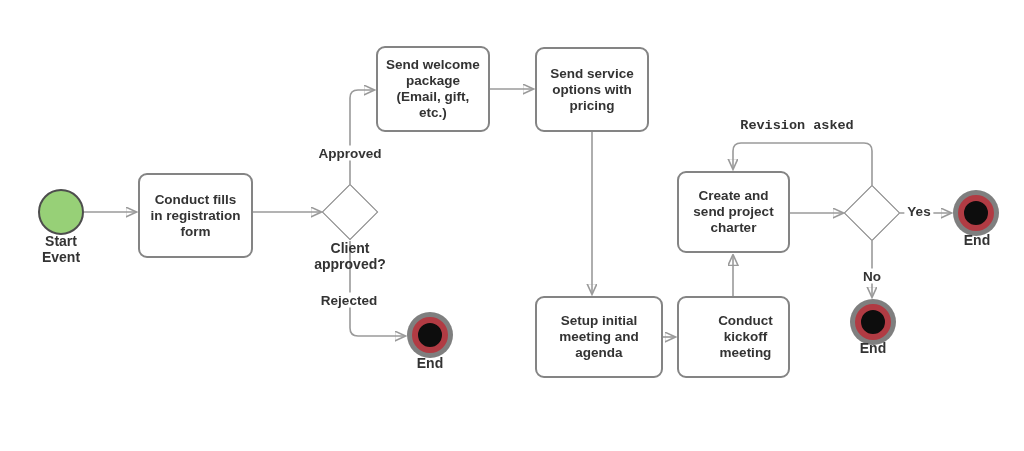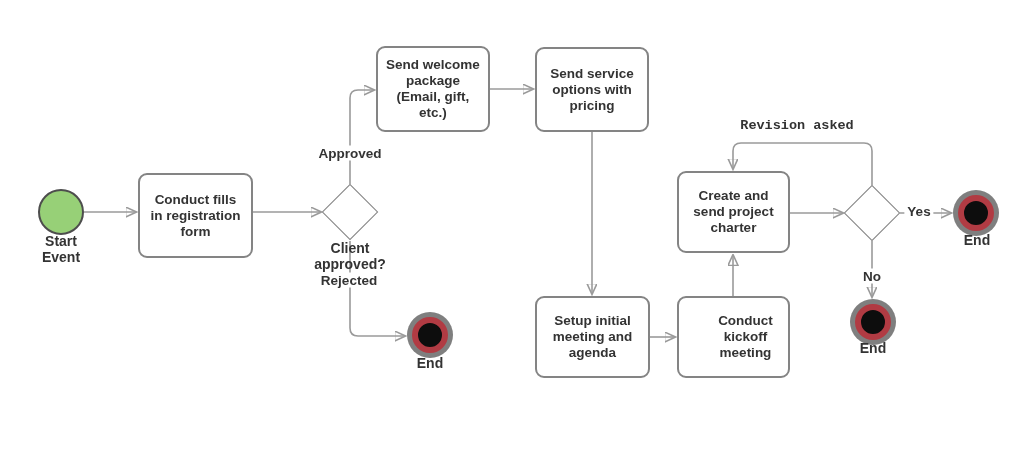--- a/index.html
+++ b/index.html
@@ -22,21 +22,21 @@
     position:absolute; box-sizing:border-box;
     background:var(--node-fill); border:2px solid var(--box-border);
     border-radius:9px;
     display:flex; align-items:center; justify-content:center;
     text-align:center; font-weight:bold; font-size:13.5px; line-height:16px;
     padding:4px 7px;
   }
   #t-registration{left:138px; top:173px; width:115px; height:85px;}
   #t-welcome    {left:376px; top:46px;  width:114px; height:86px;}
   #t-service    {left:535px; top:47px;  width:114px; height:85px;}
-  #t-setup      {left:535px; top:296px; width:115px; height:82px;}
+  #t-setup      {left:535px; top:296px; width:128px; height:82px;}
   #t-kickoff    {left:677px; top:296px; width:113px; height:82px;padding-left:31px;}
   #t-charter    {left:677px; top:171px; width:113px; height:82px;}
 
   
   .gateway{
     position:absolute; box-sizing:border-box; width:40px; height:40px;
     background:var(--node-fill); border:1.6px solid var(--box-border);
     transform:rotate(45deg);
   }
   #g-client {left:330px; top:192px;}
@@ -73,21 +73,21 @@
   #c-end-rejected{left:430px; top:355px; width:40px;}
   #c-end-yes     {left:977px; top:232px; width:40px;}
   #c-end-no      {left:873px; top:340px; width:40px;}
 
   .edge-label{
     position:absolute; transform:translate(-50%,-50%);
     background:#ffffff; padding:0 3px;
     font-weight:bold; font-size:13.5px; line-height:15px; white-space:nowrap;
   }
   #el-approved{left:350px; top:153px;}
-  #el-rejected{left:349px; top:280px;text-align:right;}
+  #el-rejected{left:349px; top:300px;text-align:right;}
   #el-yes     {left:919px; top:211px; font-weight:bold;}
   #el-no      {left:872px; top:276px;}
   #el-revision{left:797px; top:125px;font-family:Liberation Mono, monospace;}
 </style>
 </head>
 <body>
 
 <div class="canvas">
 
   <svg class="edges" viewBox="0 0 1024 451" xmlns="http://www.w3.org/2000/svg">

